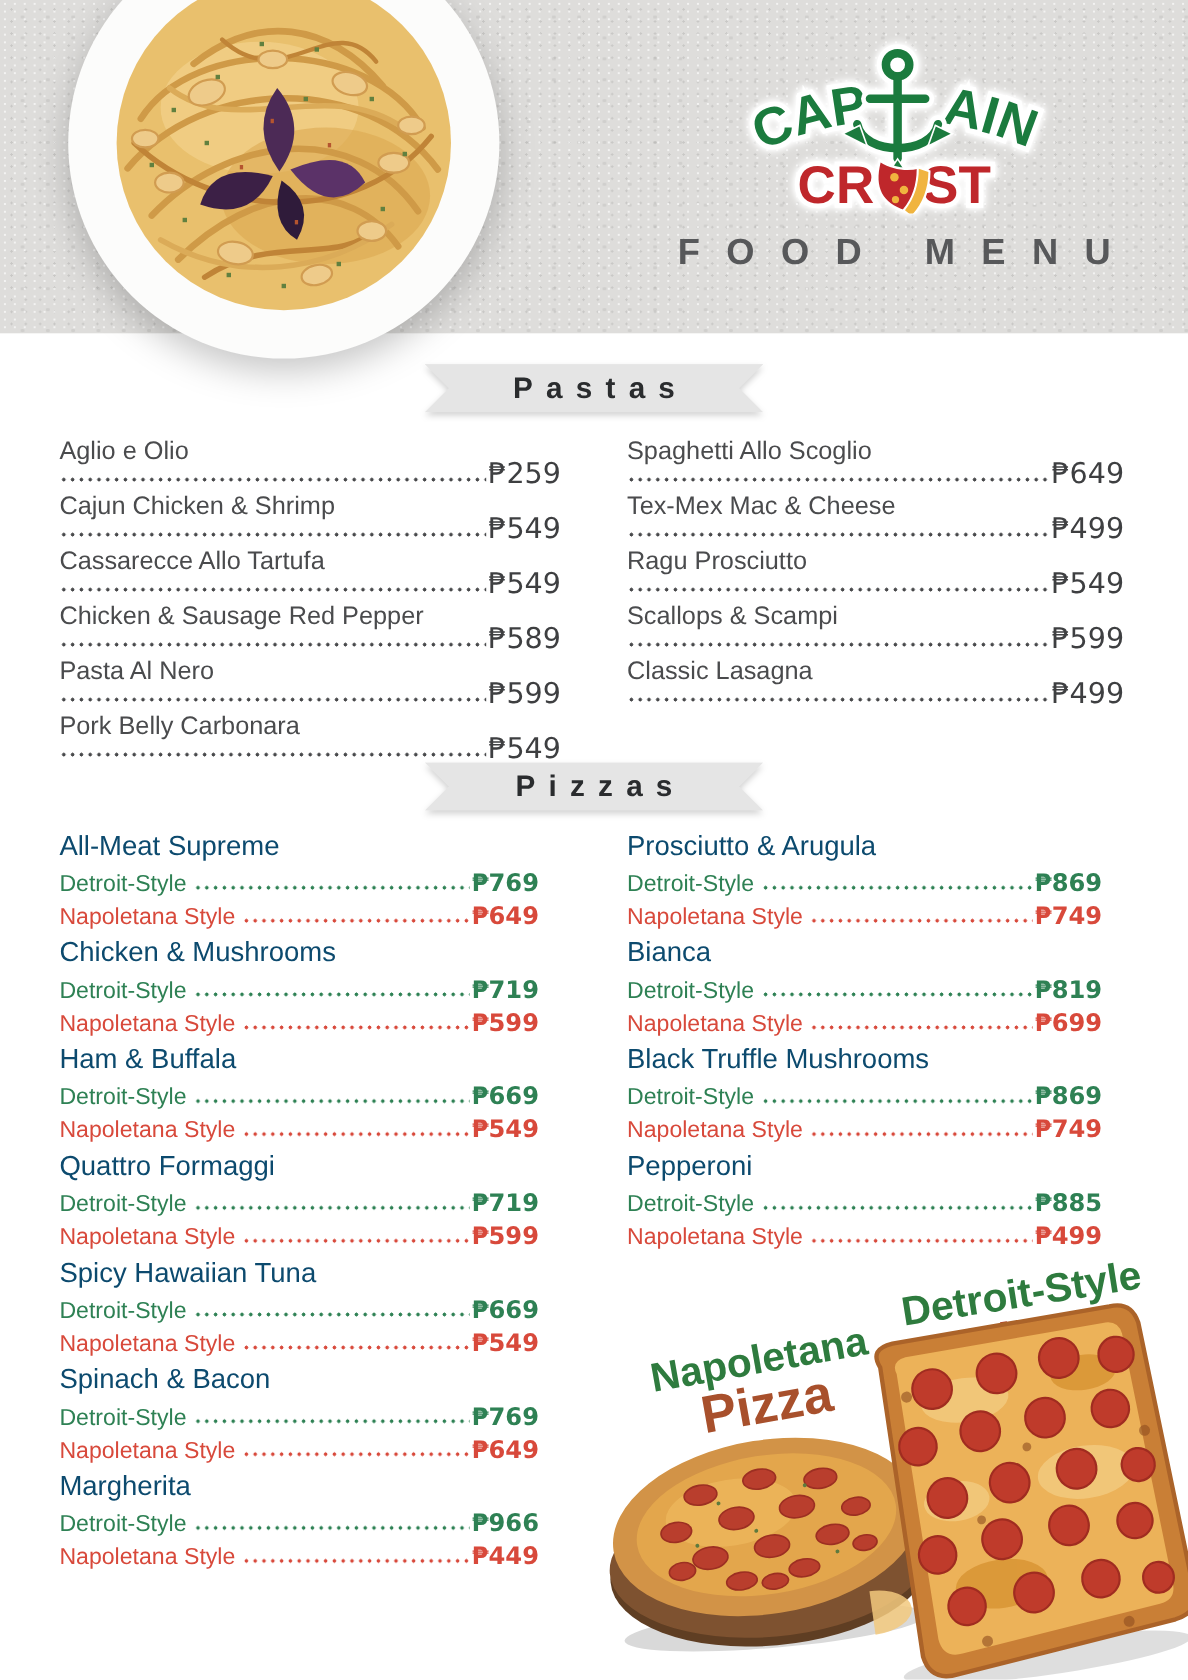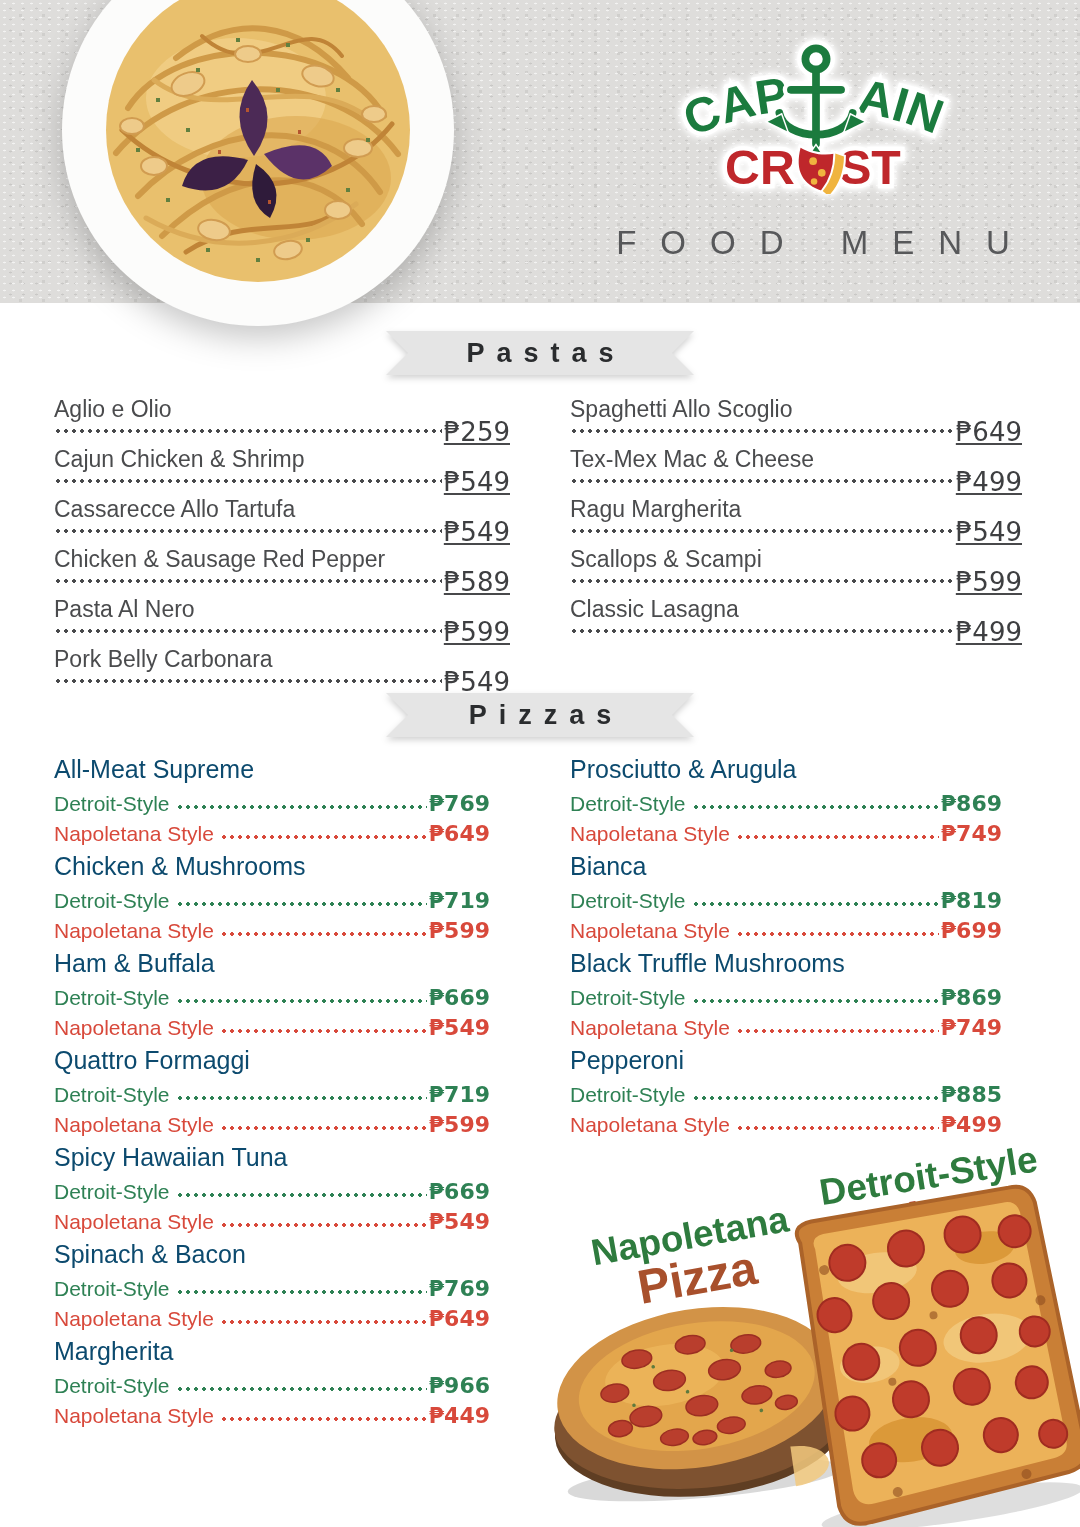--- a/index.html
+++ b/index.html
@@ -13,21 +13,21 @@
       radial-gradient(rgba(255,255,255,.65) 1px, transparent 1.4px),
       radial-gradient(rgba(150,150,148,.30) 1px, transparent 1.3px),
       radial-gradient(rgba(120,120,118,.14) 1.6px, transparent 2px);
     background-size:9px 7px,13px 11px,23px 19px;
     background-position:0 0,4px 3px,9px 6px;}
   .plate-wrap{position:absolute;left:36px;top:-52px;width:446px;height:406px;
     filter:drop-shadow(0 12px 16px rgba(0,0,0,.22));}
   .brand{position:absolute;left:588px;top:30px;width:456px;text-align:center;}
   .logo-svg{display:block;margin:0 auto;width:292px;height:164px;
     filter:drop-shadow(0 0 4px #fff) drop-shadow(0 0 2px #fff);}
-  .food-menu{margin-top:30px;font-size:33px;font-weight:400;letter-spacing:24px;
+  .food-menu{margin-top:16px;font-size:33px;font-weight:700;letter-spacing:24px;
     padding-left:18px;color:#57585a;white-space:nowrap;}
 
   
   .ribbon{position:absolute;left:50%;transform:translateX(-50%);width:308px;height:44px;
     filter:drop-shadow(0 3px 3px rgba(0,0,0,.18));}
   .ribbon .ribbon-inner{width:100%;height:100%;background:#e5e5e5;
     clip-path:polygon(0 0,100% 0,calc(100% - 22px) 50%,100% 100%,0 100%,22px 50%);
     display:flex;align-items:center;justify-content:center;
     font-size:27px;font-weight:700;letter-spacing:12px;text-indent:12px;color:#2a2c2e;}
   .ribbon.r-pastas{top:331px;}
@@ -39,21 +39,21 @@
   .cols.g-pastas{top:396px;}
   .cols.g-pizzas{top:754px;}
 
   .dots{flex:1;height:6px;margin-bottom:4px;
     background-image:radial-gradient(circle, currentColor 1.6px, transparent 1.9px);
     background-size:8px 6px;background-repeat:repeat-x;background-position:0 50%;}
 
   
   .pasta-item{margin-bottom:3px;}
   .item-name{font-size:23px;line-height:26px;color:#4a4b4d;}
-  .leader-row{display:flex;align-items:center;height:21px;color:#48494b;text-decoration:underline;}
+  .leader-row{display:flex;align-items:flex-end;height:21px;color:#48494b;}
   .price{font-family:"DejaVu Sans",sans-serif;font-size:26px;line-height:23px;
          color:#3e3f41;margin-left:2px;white-space:nowrap;}
 
   
   .pizza-group{margin-bottom:5px;padding-right:20px;}
   .pizza-name{font-size:25px;line-height:31px;color:#0c4a6e;margin-bottom:1px;}
   .style-row{display:flex;align-items:flex-end;height:30px;}
   .style-label{font-size:21px;line-height:25px;white-space:nowrap;margin-right:6px;}
   .style-row .dots{margin-bottom:6px;}
   .style-row .price{font-size:22px;line-height:24px;font-weight:700;color:inherit;}
@@ -246,21 +246,21 @@
           </div>
       </div>
       <div class="pasta-item">
         <div class="item-name">Tex-Mex Mac &amp; Cheese</div>
         <div class="leader-row">
             <span class="dots"></span>
             <span class="price">₱499</span>
           </div>
       </div>
       <div class="pasta-item">
-        <div class="item-name">Ragu Margherita</div>
+        <div class="item-name">Ragu Prosciutto</div>
         <div class="leader-row">
             <span class="dots"></span>
             <span class="price">₱549</span>
           </div>
       </div>
       <div class="pasta-item">
         <div class="item-name">Scallops &amp; Scampi</div>
         <div class="leader-row">
             <span class="dots"></span>
             <span class="price">₱599</span>

